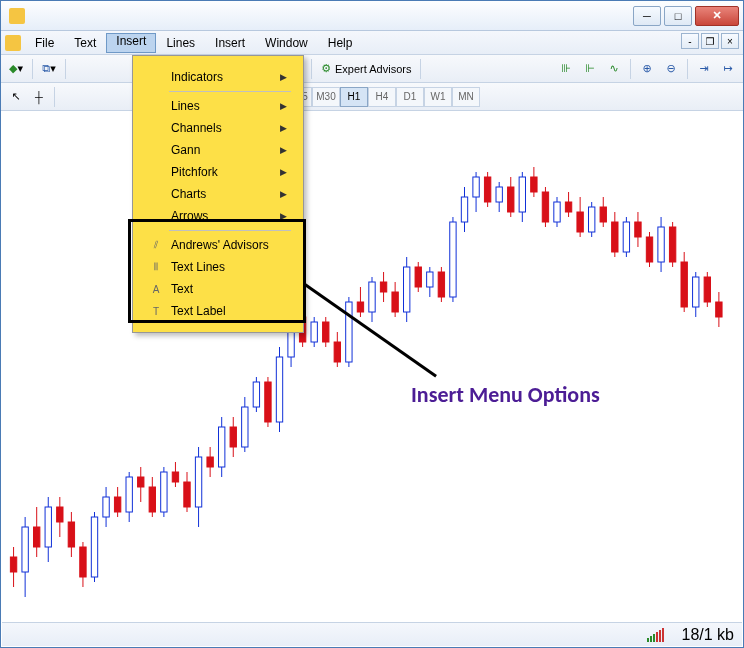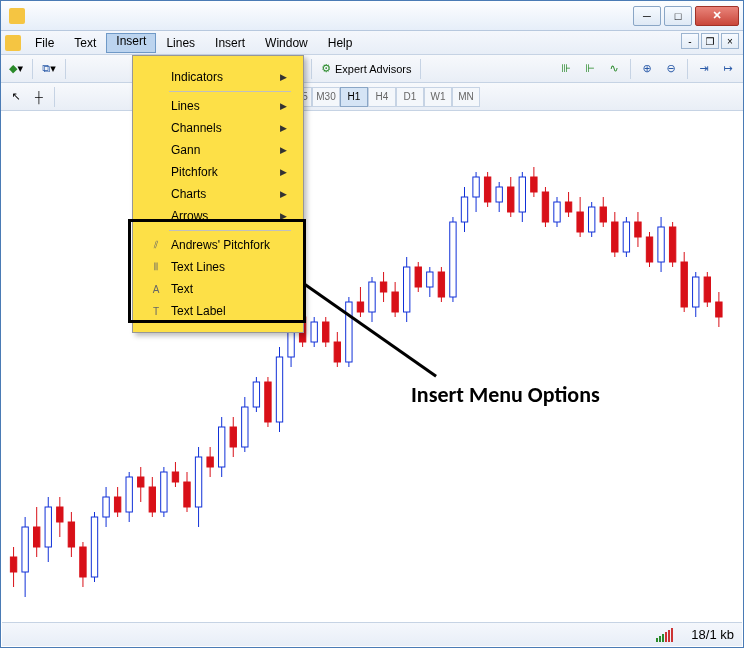--- a/index.html
+++ b/index.html
@@ -24,22 +24,22 @@
 .tf-btn { width:28px; height:20px; border:1px solid #c6d3e4; background:#f4f7fb; font-size:10px; display:flex;align-items:center;justify-content:center; cursor:pointer; color:#666;}
 .tf-btn.active { background:#d5e4f5; border-color:#8aa6c6; color:#000;}
 .chart-area { position: absolute; top: 112px; left: 1px; right: 1px; bottom: 26px; background: #fff; overflow:hidden;}
 .dropdown { position: absolute; top: 54px; left: 131px; width: 172px; background: #fde047; border: 1px solid #979797; box-shadow: 3px 3px 5px rgba(0,0,0,0.25); z-index: 100; padding:10px;}
 .dd-item { height: 22px; display:flex; align-items:center; padding:0 6px 0 28px; position:relative; cursor:pointer; font-size:12px;}
 .dd-icon { position:absolute; left:4px; width:18px; height:18px; display:flex; align-items:center; justify-content:center; font-size:10px; color:#666;}
 .dd-sep { height:1px; background:#c0c0c0; margin:3px 2px 3px 26px;}
 .dd-arrow { position:absolute; right:6px; font-size:9px; color:#333;}
 .highlight-box { position:absolute; top:218px; left:127px; width:178px; height:104px; border:3px solid #000; z-index:101; pointer-events:none;}
 .annotation-line { position:absolute; top:282px; left:304px; width:160px; height:3px; background:#000; transform-origin:left center; transform:rotate(35deg); z-index:50;}
-.annotation-text { position:absolute; top:380px; left:410px; font-size:22px; font-weight:bold; font-family: Calibri, sans-serif; color:#000000; z-index:50;}
-.statusbar { position:absolute; bottom:1px; left:1px; right:1px; height:24px; background:linear-gradient(#f4f7fc,#e8eef7); border-top:1px solid #c6d3e4; display:flex; align-items:center; justify-content:flex-end; padding:0 8px; gap:18px; font-size:13px;}
+.annotation-text { position:absolute; top:380px; left:410px; font-size:22px; font-weight:bold; font-family: Calibri, sans-serif; color:#4c1d95; z-index:50;}
+.statusbar { position:absolute; bottom:1px; left:1px; right:1px; height:24px; background:linear-gradient(#f4f7fc,#e8eef7); border-top:1px solid #c6d3e4; display:flex; align-items:center; justify-content:flex-end; padding:0 8px; gap:18px; font-size:16px;}
 .conn-bars { display:flex; gap:1px; align-items:flex-end; height:14px;}
 .conn-bar { width:2px; }
 svg.chart-svg { width:100%; height:100%; }
 .tb-green{color:#2a8a2a;} .tb-blue{color:#2a5aa8;} .tb-yellow{color:#d4a017;}
 .tb-text { padding:0 5px; font-size:11px; color:#333;}
 </style>
 </head>
 <body>
 
 <div class="window">
@@ -289,21 +289,21 @@
       <div class="dd-item">
         <span>Charts</span>
         <span class="dd-arrow">▶</span>
       </div>
       <div class="dd-item">
         <span>Arrows</span>
         <span class="dd-arrow">▶</span>
       </div>
       <div class="dd-sep"></div>
       <div class="dd-item">
-        <span>Andrews' Pitchfork</span>
+        <span>Andrews' Advisors</span>
         <span class="dd-icon">⫽</span>
       </div>
       <div class="dd-item">
         <span>Text Lines</span>
         <span class="dd-icon">⦀</span>
       </div>
       <div class="dd-item">
         <span>Text</span>
         <span class="dd-icon">A</span>
       </div>

